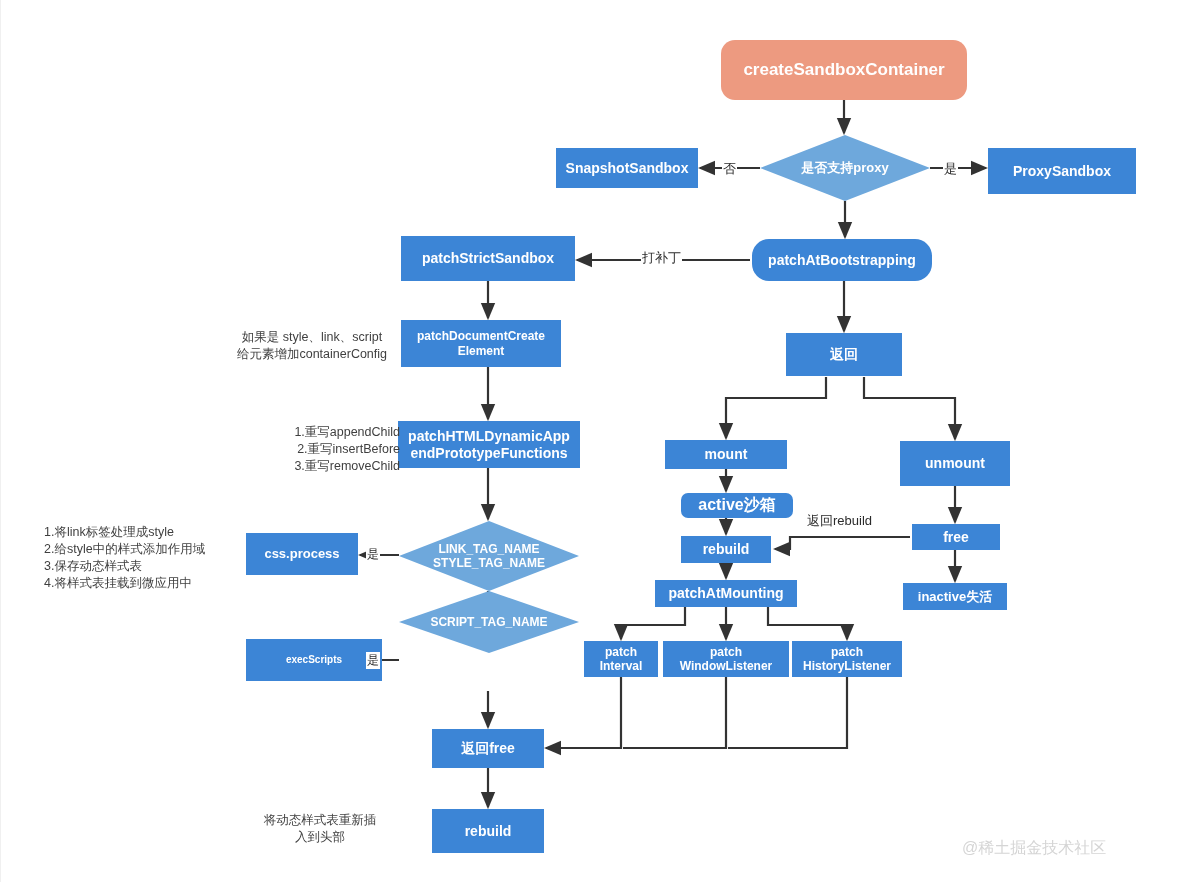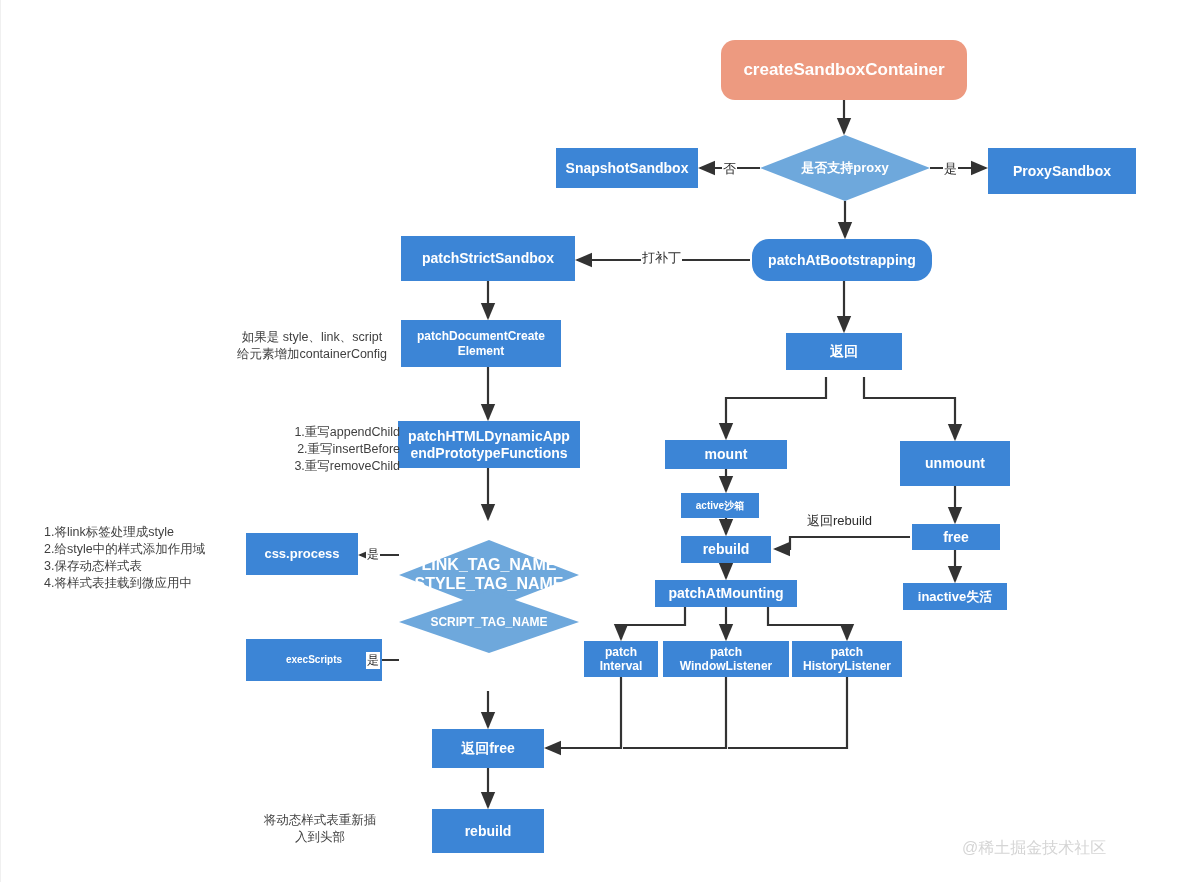--- a/index.html
+++ b/index.html
@@ -176,35 +176,35 @@
   </div>
 
   <div class="node rect" style="left:556px;top:148px;width:142px;height:40px;font-size:14px;">SnapshotSandbox</div>
 
   <div class="node rect" style="left:988px;top:148px;width:148px;height:46px;font-size:14px;">ProxySandbox</div>
 
   <div class="node rect" style="left:752px;top:239px;width:180px;height:42px;font-size:14px;border-radius:17px;">patchAtBootstrapping</div>
 
   <div class="node rect" style="left:401px;top:236px;width:174px;height:45px;font-size:14px;">patchStrictSandbox</div>
 
-  <div class="node rect" style="left:786px;top:333px;width:116px;height:37px;font-size:14px;">返回</div>
+  <div class="node rect" style="left:786px;top:333px;width:116px;height:43px;font-size:14px;">返回</div>
 
   <div class="node rect" style="left:401px;top:320px;width:160px;height:47px;font-size:12px;white-space:pre-line;">patchDocumentCreate
 Element</div>
 
   <div class="node rect" style="left:398px;top:421px;width:182px;height:47px;font-size:14px;white-space:pre-line;">patchHTMLDynamicApp
 endPrototypeFunctions</div>
 
   <div class="node rect" style="left:665px;top:440px;width:122px;height:29px;font-size:14px;">mount</div>
 
   <div class="node rect" style="left:900px;top:441px;width:110px;height:45px;font-size:14px;">unmount</div>
 
-  <div class="node rect" style="left:681px;top:493px;width:78px;height:25px;font-size:10px;">active沙箱</div>
-
-  <div class="node diamond" style="left:399px;top:540px;width:180px;height:70px;font-size:16px;">
+  <div class="node rect" style="left:681px;top:493px;width:112px;height:25px;font-size:16px;border-radius:7px;">active沙箱</div>
+
+  <div class="node diamond" style="left:399px;top:521px;width:180px;height:70px;font-size:12px;">
     <span class="dia-shape"></span>
     <span class="dia-text" style="white-space:pre-line;">LINK_TAG_NAME
 STYLE_TAG_NAME</span>
   </div>
 
   <div class="node rect" style="left:246px;top:533px;width:112px;height:42px;font-size:13px;">css.process</div>
 
   <div class="node rect" style="left:912px;top:524px;width:88px;height:26px;font-size:14px;">free</div>
 
   <div class="node rect" style="left:681px;top:536px;width:90px;height:27px;font-size:14px;">rebuild</div>

